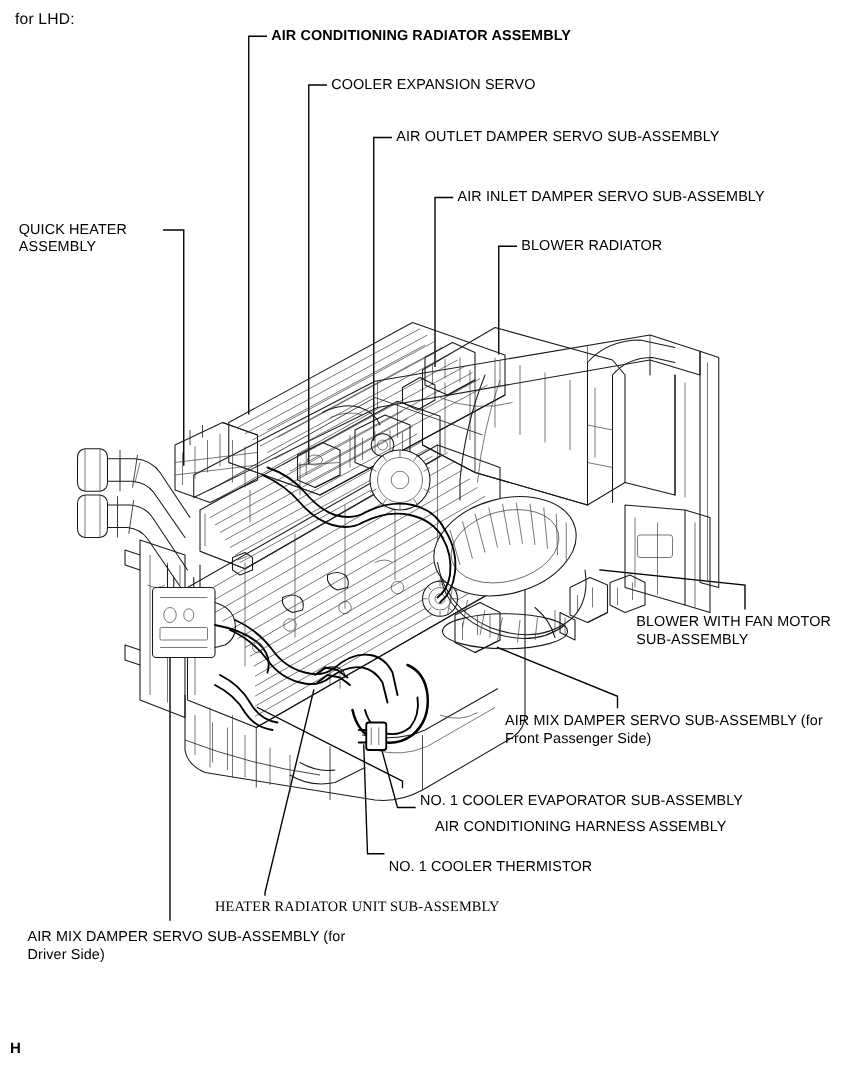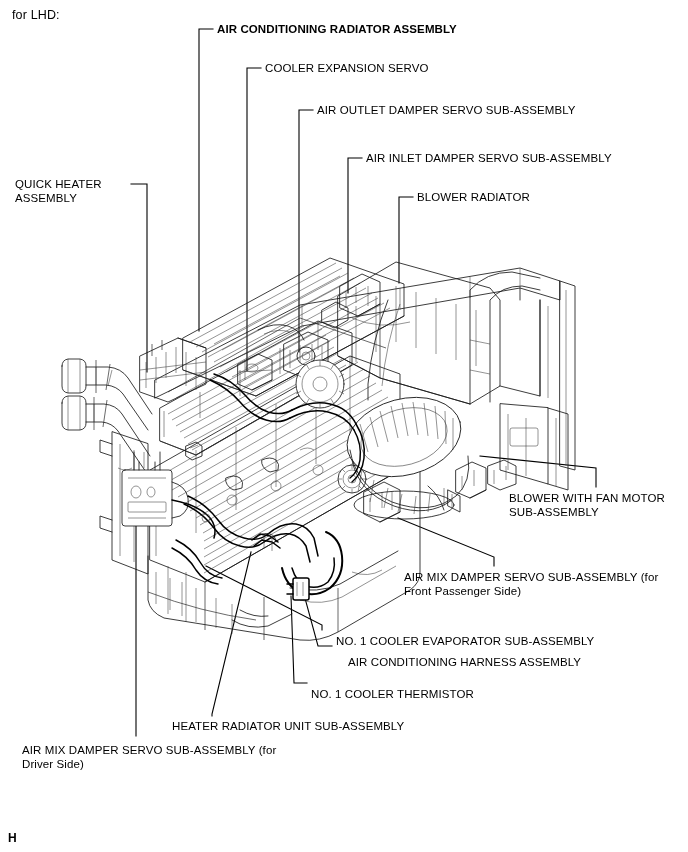--- a/index.html
+++ b/index.html
@@ -394,19 +394,19 @@
   <div class="lbl" style="left:417px; top:191px;">BLOWER RADIATOR</div>
   <div class="lbl lbl-2line" style="left:15px; top:178px;">QUICK HEATER
 ASSEMBLY</div>
   <div class="lbl lbl-2line" style="left:509px; top:492px;">BLOWER WITH FAN MOTOR
 SUB-ASSEMBLY</div>
   <div class="lbl lbl-2line" style="left:404px; top:571px;">AIR MIX DAMPER SERVO SUB-ASSEMBLY (for
 Front Passenger Side)</div>
   <div class="lbl" style="left:336px; top:635px;">NO. 1 COOLER EVAPORATOR SUB-ASSEMBLY</div>
   <div class="lbl" style="left:336px; top:656px;margin-left:12px;">AIR CONDITIONING HARNESS ASSEMBLY</div>
   <div class="lbl" style="left:311px; top:688px;">NO. 1 COOLER THERMISTOR</div>
-  <div class="lbl" style="left:172px; top:720px;">HEATER RADIATOR UNIT SUB-ASSEMBLY</div>
+  <div class="lbl" style="left:172px; top:720px;font-family:Liberation Serif, serif;">HEATER RADIATOR UNIT SUB-ASSEMBLY</div>
   <div class="lbl lbl-2line" style="left:22px; top:744px;">AIR MIX DAMPER SERVO SUB-ASSEMBLY (for
 Driver Side)</div>
 
   <div id="footer-mark">H</div>
 
 </div>
 
 </body></html>

